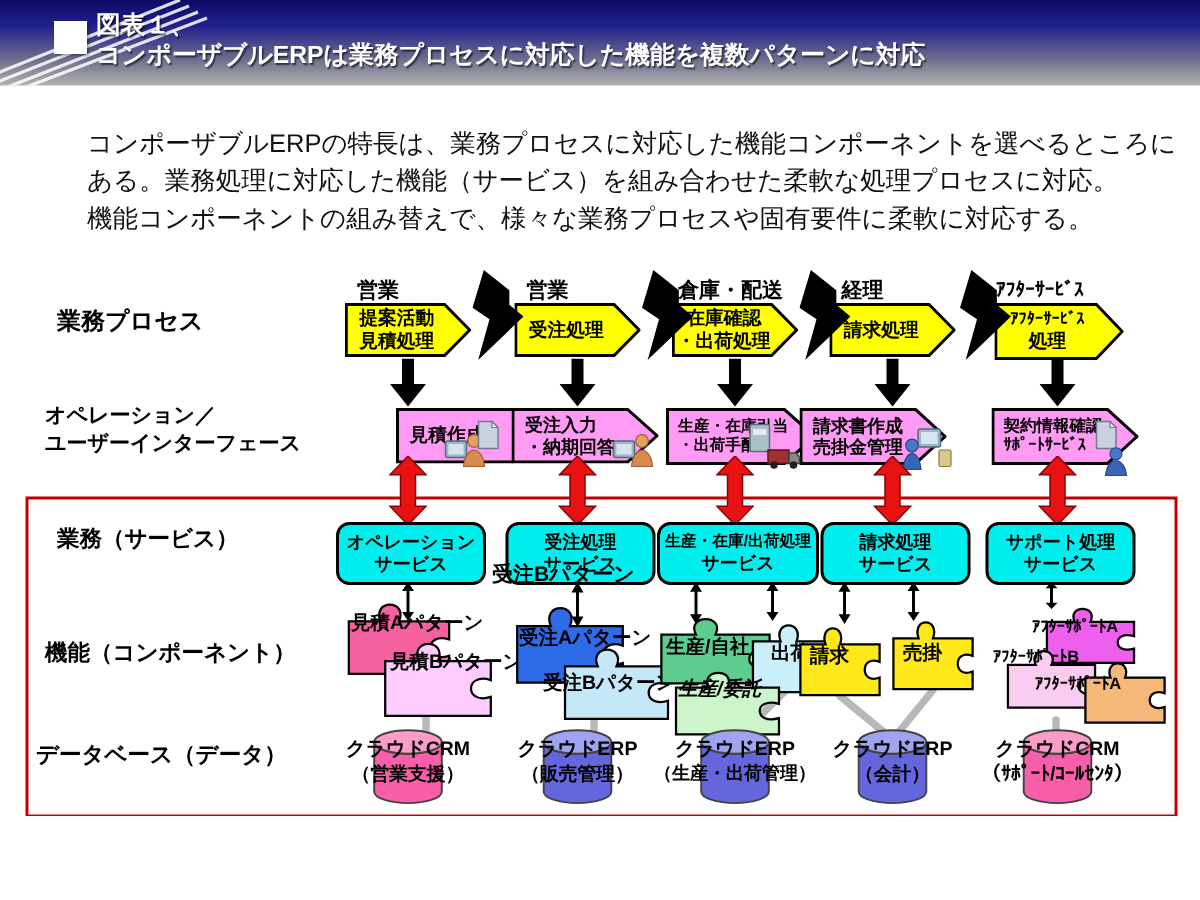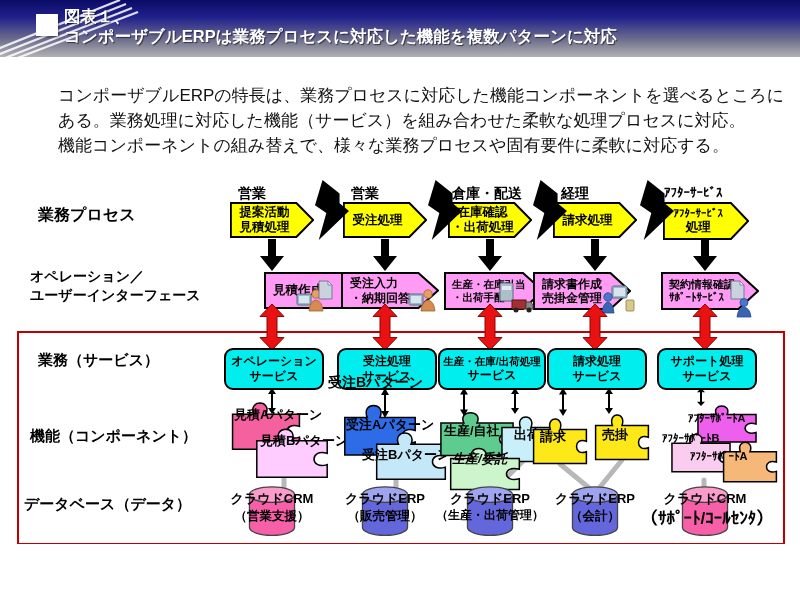--- a/index.html
+++ b/index.html
@@ -372,21 +372,21 @@
 
   <div class="lbl" style="left:212px;top:492px;width:120px;text-align:center;font-size:13px;font-weight:700;">クラウドCRM</div>
   <div class="lbl" style="left:212px;top:509px;width:120px;text-align:center;font-size:12.5px;font-weight:700;">（営業支援）</div>
   <div class="lbl" style="left:325px;top:492px;width:120px;text-align:center;font-size:13px;font-weight:700;">クラウドERP</div>
   <div class="lbl" style="left:325px;top:509px;width:120px;text-align:center;font-size:12.5px;font-weight:700;">（販売管理）</div>
   <div class="lbl" style="left:430px;top:492px;width:120px;text-align:center;font-size:13px;font-weight:700;">クラウドERP</div>
   <div class="lbl" style="left:418px;top:509px;width:144px;text-align:center;font-size:12px;font-weight:700;font-family:Liberation Serif, serif;">（生産・出荷管理）</div>
   <div class="lbl" style="left:535px;top:492px;width:120px;text-align:center;font-size:13px;font-weight:700;">クラウドERP</div>
   <div class="lbl" style="left:535px;top:509px;width:120px;text-align:center;font-size:12.5px;font-weight:700;">（会計）</div>
   <div class="lbl" style="left:645px;top:492px;width:120px;text-align:center;font-size:13px;font-weight:700;">クラウドCRM</div>
-  <div class="lbl" style="left:641px;top:509px;width:128px;text-align:center;font-size:17px;font-weight:700;">（ｻﾎﾟｰﾄ/ｺｰﾙｾﾝﾀ）</div>
+  <div class="lbl" style="left:641px;top:509px;width:128px;text-align:center;font-size:13px;font-weight:700;">（ｻﾎﾟｰﾄ/ｺｰﾙｾﾝﾀ）</div>
 
   <div class="ftr-line"></div>
   <div class="ftr-txt" style="left:18px;top:567px;">© FRONTIER-ONE Inc. 2023,  Keiichiro  Nabeno</div>
   <div class="ftr-txt" style="left:226px;top:567px;">Page 1</div>
   <svg class="abs" style="left:756px;top:562px;width:36px;height:26px;" viewBox="0 0 34 26">
     <ellipse cx="17" cy="13" rx="16" ry="11" fill="#2832A0"></ellipse>
     <ellipse cx="12" cy="14" rx="9" ry="7.5" fill="#ffffff"></ellipse>
     <path d="M8,7 L26,10 L30,13 L26,16 L8,19 L15,13 Z" fill="#2832A0"></path>
   </svg>
 

